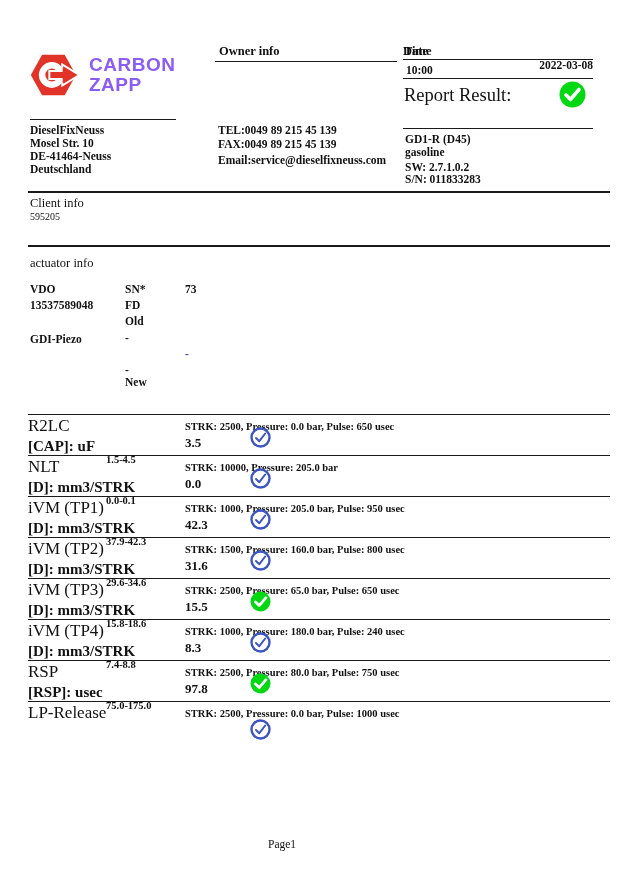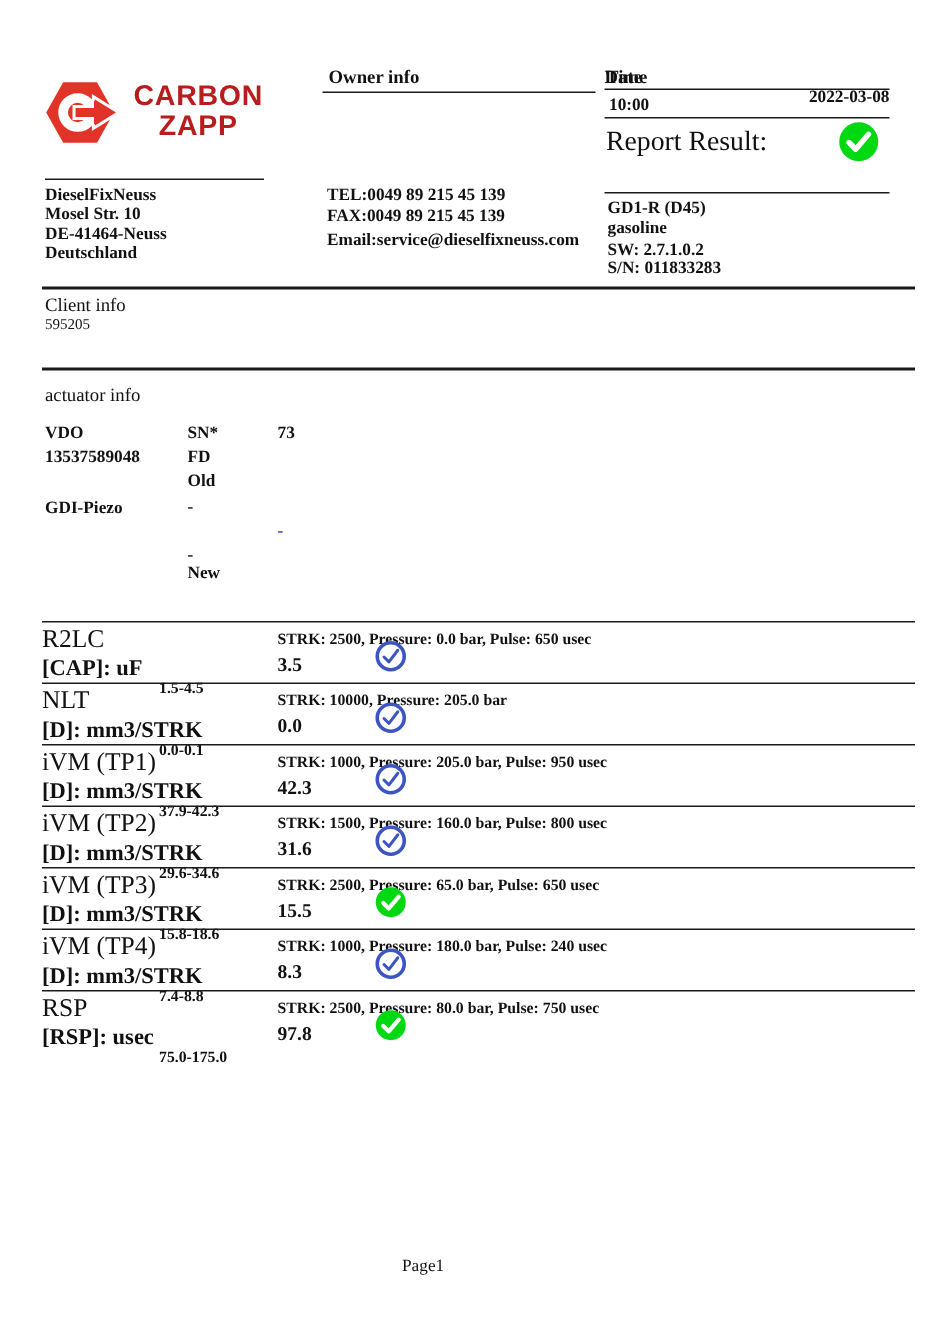--- a/index.html
+++ b/index.html
@@ -7,21 +7,21 @@
   .page {
     position:relative; width:630px; height:896px; background:#ffffff;
     font-family:"Liberation Serif", serif; color:#111; overflow:hidden;
     margin:0 auto;
   }
   .abs { position:absolute; }
   .hr { position:absolute; background:#1a1a1a; height:1.5px; }
   .hr-thin { position:absolute; background:#1a1a1a; height:1px; }
 
   
-  .brand-text { font-family:"Liberation Sans", sans-serif; font-weight:900; font-size:19px; line-height:20px; letter-spacing:0.5px; color:#b91c1c;text-align:center; }
+  .brand-text { font-family:"Liberation Sans", sans-serif; font-weight:900; font-size:19px; line-height:20px; letter-spacing:0.5px; color:#8b5cf6; }
   .owner-label { font-size:12.5px; font-weight:bold; }
   .small-b { font-size:11.5px; font-weight:bold; line-height:14px; }
   .report-result { font-size:18.5px; }
   .sec-label { font-size:12.5px; }
   .tiny { font-size:10px; }
 
   
   #tests { position:absolute; left:28px; top:414px; width:582px; }
   .test-row { position:relative; height:41px; border-top:1.5px solid #1a1a1a; }
   .test-name { position:absolute; left:0; top:1px; font-size:17px; }
@@ -178,17 +178,25 @@
         <div class="test-name">RSP</div>
         <div class="test-params">STRK: 2500, Pressure: 80.0 bar, Pulse: 750 usec</div>
         <div class="test-unit">[RSP]: usec</div>
         <div class="test-range">75.0-175.0</div>
         <div class="test-value">97.8</div>
         <div class="test-icon"><svg width="21" height="21" viewBox="0 0 21 21" xmlns="http://www.w3.org/2000/svg">
   <circle cx="10.5" cy="10.5" r="10" fill="#00d811"></circle>
   <path d="M5.5 11 L9.2 14.6 L15.8 6.8" fill="none" stroke="#ffffff" stroke-width="2.8" stroke-linecap="round" stroke-linejoin="round"></path>
 </svg></div>
       </div>
+      <div class="test-row">
+        <div class="test-name">LP-Release</div>
+        <div class="test-params">STRK: 2500, Pressure: 0.0 bar, Pulse: 1000 usec</div>
+        <div class="test-icon noval"><svg width="21" height="21" viewBox="0 0 21 21" xmlns="http://www.w3.org/2000/svg">
+  <circle cx="10.5" cy="10.5" r="9" fill="#ffffff" stroke="#3d55c2" stroke-width="2.4"></circle>
+  <path d="M6 11 L9.3 14.2 L15.2 6.5" fill="none" stroke="#3d55c2" stroke-width="2" stroke-linecap="round" stroke-linejoin="round"></path>
+</svg></div>
+      </div>
     </div>
 
   <div class="footer-page">Page1</div>
 
 </div>
 
 </body></html>

